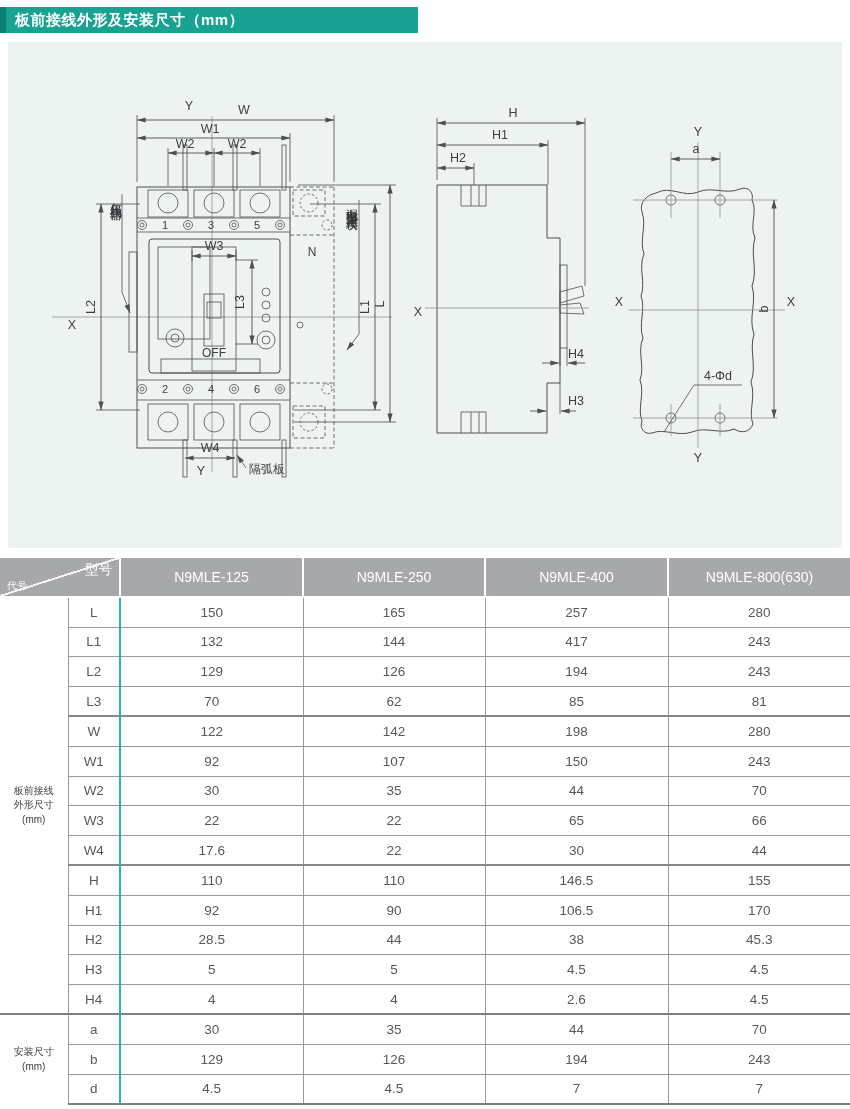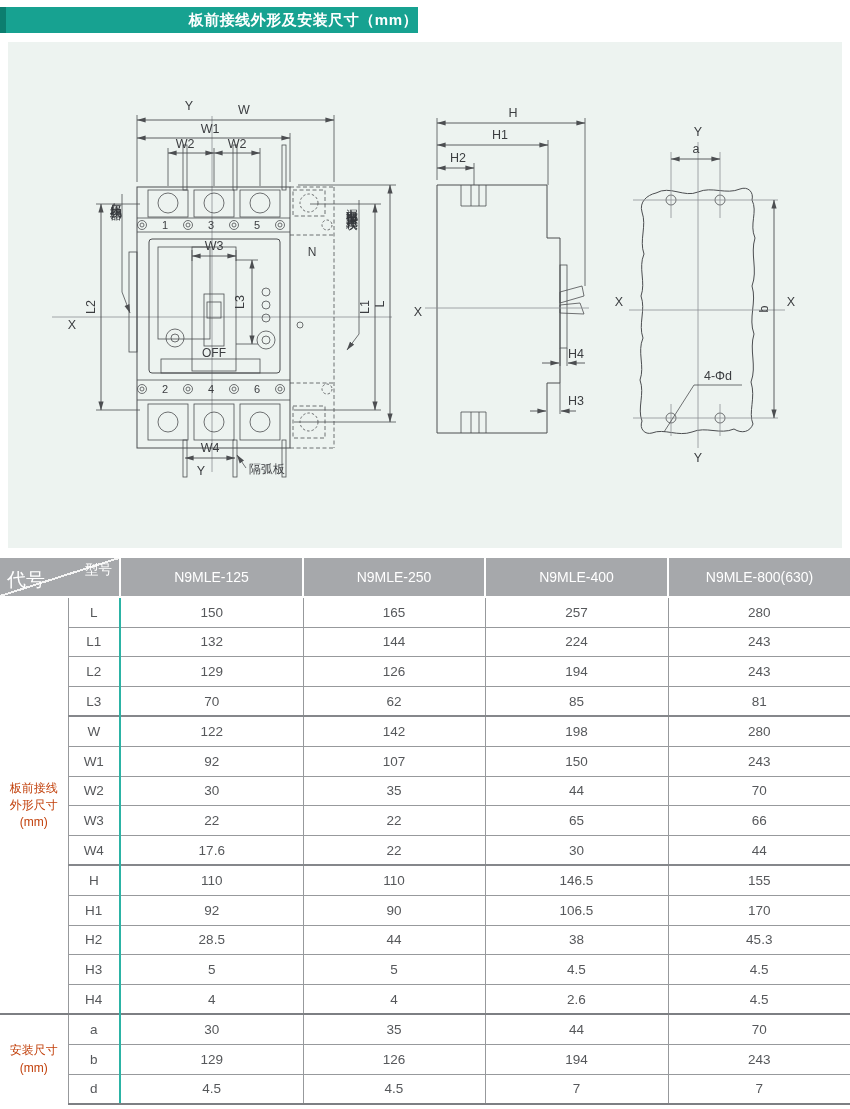--- a/index.html
+++ b/index.html
@@ -1,19 +1,19 @@
 <!DOCTYPE html>
 <html><head>
 <meta charset="utf-8">
 <style>
   html,body{margin:0;padding:0;background:#ffffff;}
   body{width:850px;height:1109px;font-family:"Liberation Sans",sans-serif;position:relative;overflow:hidden;}
 
   
-  .title-bar{position:relative;margin-top:7px;width:418px;height:26px;background:#17a291;text-align:right;}
+  .title-bar{position:relative;margin-top:7px;width:418px;height:26px;background:#17a291;}
   .title-accent{position:absolute;left:0;top:0;width:6px;height:26px;background:#0c7e6f;}
   .title-text{display:block;padding-left:15px;line-height:26px;color:#ffffff;font-size:15px;font-weight:bold;letter-spacing:0.5px;}
 
   
   .diagram-panel{position:relative;margin:9px 8px 0 8px;width:834px;height:506px;background:#edf3f0;}
   .diagram-panel svg{position:absolute;left:0;top:0;}
   .v-label{position:absolute;writing-mode:vertical-rl;text-orientation:upright;font-size:12px;color:#33363a;letter-spacing:1.5px;white-space:nowrap;}
   .v-uv{left:99px;top:151px;}
   .v-leak{left:335px;top:157px;}
 
@@ -28,26 +28,26 @@
   svg .numtxt{font-size:11px;}
 
   
   table.dims{border-collapse:collapse;table-layout:fixed;width:850px;margin-top:10px;}
   table.dims th,table.dims td{padding:0;font-weight:normal;}
   thead th{background:#a6a8ab;color:#ffffff;font-size:14px;height:38px;border-right:2px solid #ffffff;border-bottom:2px solid #ffffff;}
   thead th:last-child{border-right:none;}
   th.corner{position:relative;background:
      linear-gradient(to bottom right,#a6a8ab calc(50% - 1px),#f4f4f4 calc(50% - 1px),#f4f4f4 calc(50% + 1px),#a6a8ab calc(50% + 1px));}
   .corner-top{position:absolute;top:3px;right:7px;font-size:13.5px;}
-  .corner-bottom{position:absolute;bottom:3px;left:7px;font-size:19px;}
+  .corner-bottom{position:absolute;bottom:3px;left:7px;font-size:10px;}
   tbody td,tbody th{height:28.6px;text-align:center;vertical-align:middle;color:#56585b;font-size:13.5px;background:#ffffff;}
   td.code-cell{border:1px solid #97999c;border-right:none;width:52px;}
   td.value-cell{border-top:1px solid #97999c;border-left:1px solid #97999c;}
   td.first-data{border-left:2px solid #2cb3a5;}
-  th.group-label{border-right:1px solid #97999c;font-size:12px;color:#c2410c;line-height:1.45;}
+  th.group-label{border-right:1px solid #97999c;font-size:10px;color:#404040;line-height:1.45;}
   tbody tr:first-child td{border-top:none;}
   tr.block-start td{border-top:2px solid #85878b;}
   tr.section-start td,tr.section-start th{border-top:2.5px solid #7d7f83;}
   tbody tr:last-child td,tbody tr:last-child th{border-bottom:2.5px solid #7d7f83;}
 </style>
 </head>
 <body>
 
 <div class="title-bar">
   <span class="title-accent"></span>
@@ -317,21 +317,21 @@
         <td class="code-cell">L</td>
         <td class="value-cell first-data">150</td>
         <td class="value-cell">165</td>
         <td class="value-cell">257</td>
         <td class="value-cell">280</td>
       </tr>
       <tr>
         <td class="code-cell">L1</td>
         <td class="value-cell first-data">132</td>
         <td class="value-cell">144</td>
-        <td class="value-cell">224</td>
+        <td class="value-cell">417</td>
         <td class="value-cell">243</td>
       </tr>
       <tr>
         <td class="code-cell">L2</td>
         <td class="value-cell first-data">129</td>
         <td class="value-cell">126</td>
         <td class="value-cell">194</td>
         <td class="value-cell">243</td>
       </tr>
       <tr>

